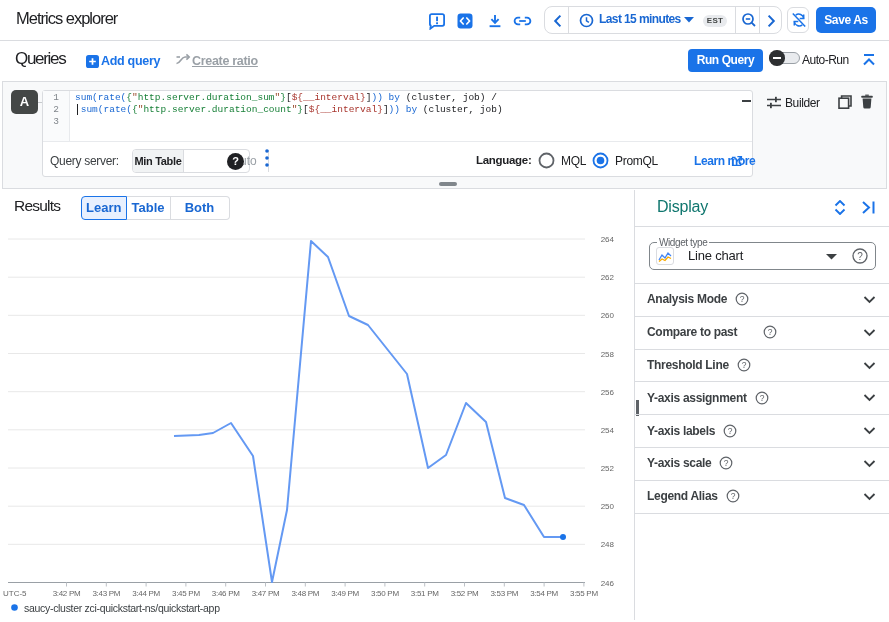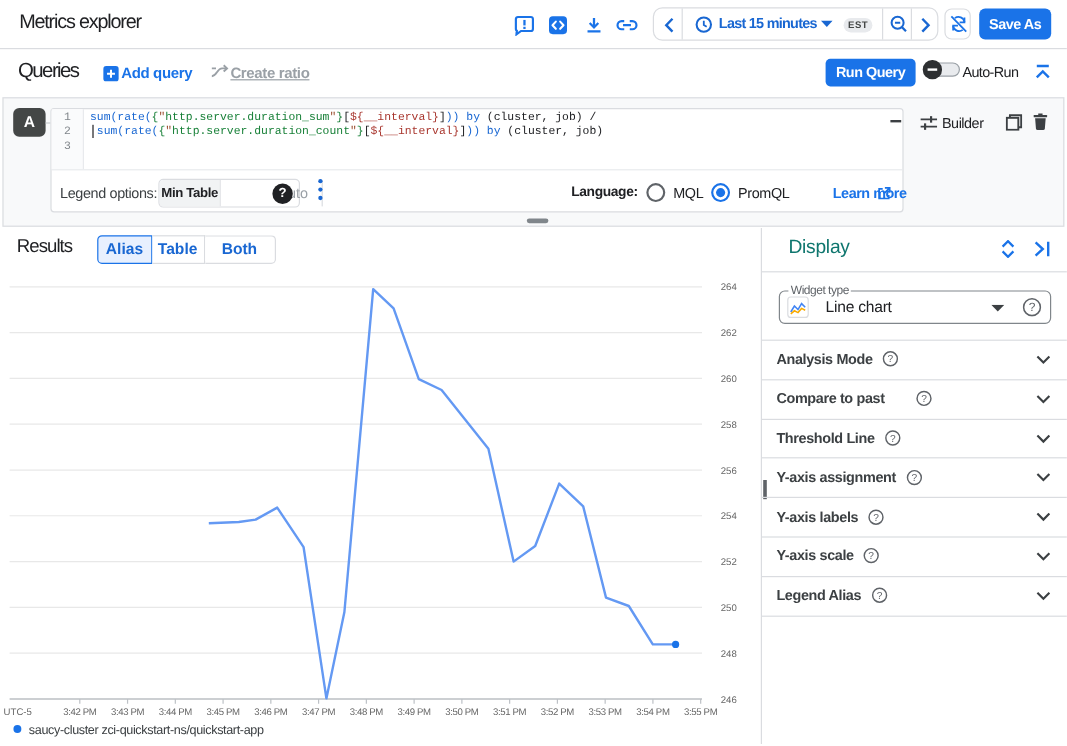--- a/index.html
+++ b/index.html
@@ -110,21 +110,21 @@
 
 <div id="code" class="abs" style="left:75px;top:91.5px;font-family:'Liberation Mono',monospace;font-size:9.5px;line-height:12.3px;white-space:pre;color:#202124;"><span class="k">sum(rate(</span><span class="g">{</span><span class="q">"</span><span class="g">http.server.duration_sum</span><span class="q">"</span><span class="g">}</span>[<span class="r">${__interval}</span>]<span class="k">))</span> <span class="k">by</span> (cluster, job) /
  <span class="k">sum(rate(</span><span class="g">{</span><span class="q">"</span><span class="g">http.server.duration_count</span><span class="q">"</span><span class="g">}</span>[<span class="r">${__interval}</span>]<span class="k">))</span> <span class="k">by</span> (cluster, job)</div>
 <style>
  #code .k{color:#1967d2;font-family:Liberation Mono, monospace;} #code .g{color:#188038;} #code .q{color:#9a4d2e;} #code .r{color:#a8352d;}
 </style>
 <div class="abs" style="left:77px;top:103.6px;width:1px;height:11px;background:#202124;"></div>
 <div class="abs" style="left:742px;top:100px;width:9px;height:2px;background:#3c4043;"></div>
 
 <div class="abs" style="left:43px;top:141px;width:709px;height:1px;background:#e8eaed;"></div>
-<div class="abs" style="left:50px;top:154px;font-size:12px;letter-spacing:-0.3px;color:#3c4043;">Legend options:</div>
+<div class="abs" style="left:50px;top:154px;font-size:12px;letter-spacing:-0.3px;color:#3c4043;">Query server:</div>
 <div class="abs" style="left:132px;top:149px;width:118px;height:24px;border:1px solid #dadce0;border-radius:4px;background:#fff;">
   <div class="abs" style="left:0;top:0;width:51px;height:22px;background:#f1f3f4;border-right:1px solid #dadce0;border-radius:3px 0 0 3px;font-size:11px;letter-spacing:-0.3px;font-weight:bold;color:#202124;text-align:center;line-height:22px;">Min Table</div>
   <div class="abs" style="left:51px;top:0;width:37px;height:22px;border-right:1px solid #dadce0;font-size:12px;color:#9aa0a6;text-align:left;line-height:22px;margin-left:48px;">Auto</div>
   <div class="abs" style="left:94px;top:2.5px;width:17px;height:17px;background:#202124;border-radius:50%;color:#fff;font-size:11px;font-weight:bold;text-align:center;line-height:17px;">?</div>
 </div>
 <svg class="abs" style="left:263.5px;top:148px;" width="6" height="20" viewBox="0 0 6 20">
   <circle cx="3" cy="3" r="1.8" fill="#1967d2"></circle>
       <circle cx="3" cy="10" r="1.8" fill="#1967d2"></circle>
       <circle cx="3" cy="17" r="1.8" fill="#1967d2"></circle>
 </svg>
@@ -157,21 +157,21 @@
 <svg class="abs" style="left:860px;top:94px;" width="14" height="15" viewBox="0 0 14 15">
   <path d="M5.2 0.6 H8.8 V1.8 H5.2 Z" fill="#3c4043"></path>
   <rect x="1.4" y="1.8" width="11.2" height="1.9" rx="0.5" fill="#3c4043"></rect>
   <path d="M2.6 4.6 H11.4 L10.7 13.2 A1.4 1.4 0 0 1 9.3 14.4 H4.7 A1.4 1.4 0 0 1 3.3 13.2 Z" fill="#3c4043"></path>
 </svg>
 
 <div class="abs" style="left:439px;top:181.5px;width:18px;height:4px;background:#80868b;border-radius:2px;"></div>
 
 <div class="abs" style="left:14px;top:196.5px;font-size:15.5px;letter-spacing:-0.8px;color:#202124;">Results</div>
 <div class="abs" style="left:81px;top:196px;width:134.5px;height:23.5px;">
-  <div class="abs" style="left:0;top:0;width:45.5px;height:23.5px;background:#e8f0fe;border:1px solid #1a73e8;border-radius:4px 0 0 4px;font-size:13px;font-weight:bold;color:#1967d2;text-align:center;line-height:22px;">Alias</div>
+  <div class="abs" style="left:0;top:0;width:45.5px;height:23.5px;background:#e8f0fe;border:1px solid #1a73e8;border-radius:4px 0 0 4px;font-size:13px;font-weight:bold;color:#1967d2;text-align:center;line-height:22px;">Learn</div>
   <div class="abs" style="left:45.5px;top:0;width:44px;height:23.5px;background:#fff;border:1px solid #dadce0;border-left:none;font-size:13px;font-weight:bold;color:#1967d2;text-align:center;line-height:22px;">Table</div>
   <div class="abs" style="left:89.5px;top:0;width:59px;height:23.5px;background:#fff;border:1px solid #dadce0;border-left:none;border-radius:0 4px 4px 0;font-size:13px;font-weight:bold;color:#1967d2;text-align:center;line-height:22px;">Both</div>
 </div>
 
 <svg class="abs" style="left:0;top:190px;" width="634" height="432" viewBox="0 0 634 432">
   <g stroke="#e8e8e8" stroke-width="1">
     <line x1="8" y1="49" x2="585" y2="49"></line>
     <line x1="8" y1="87.2" x2="585" y2="87.2"></line>
     <line x1="8" y1="125.3" x2="585" y2="125.3"></line>
     <line x1="8" y1="163.5" x2="585" y2="163.5"></line>

